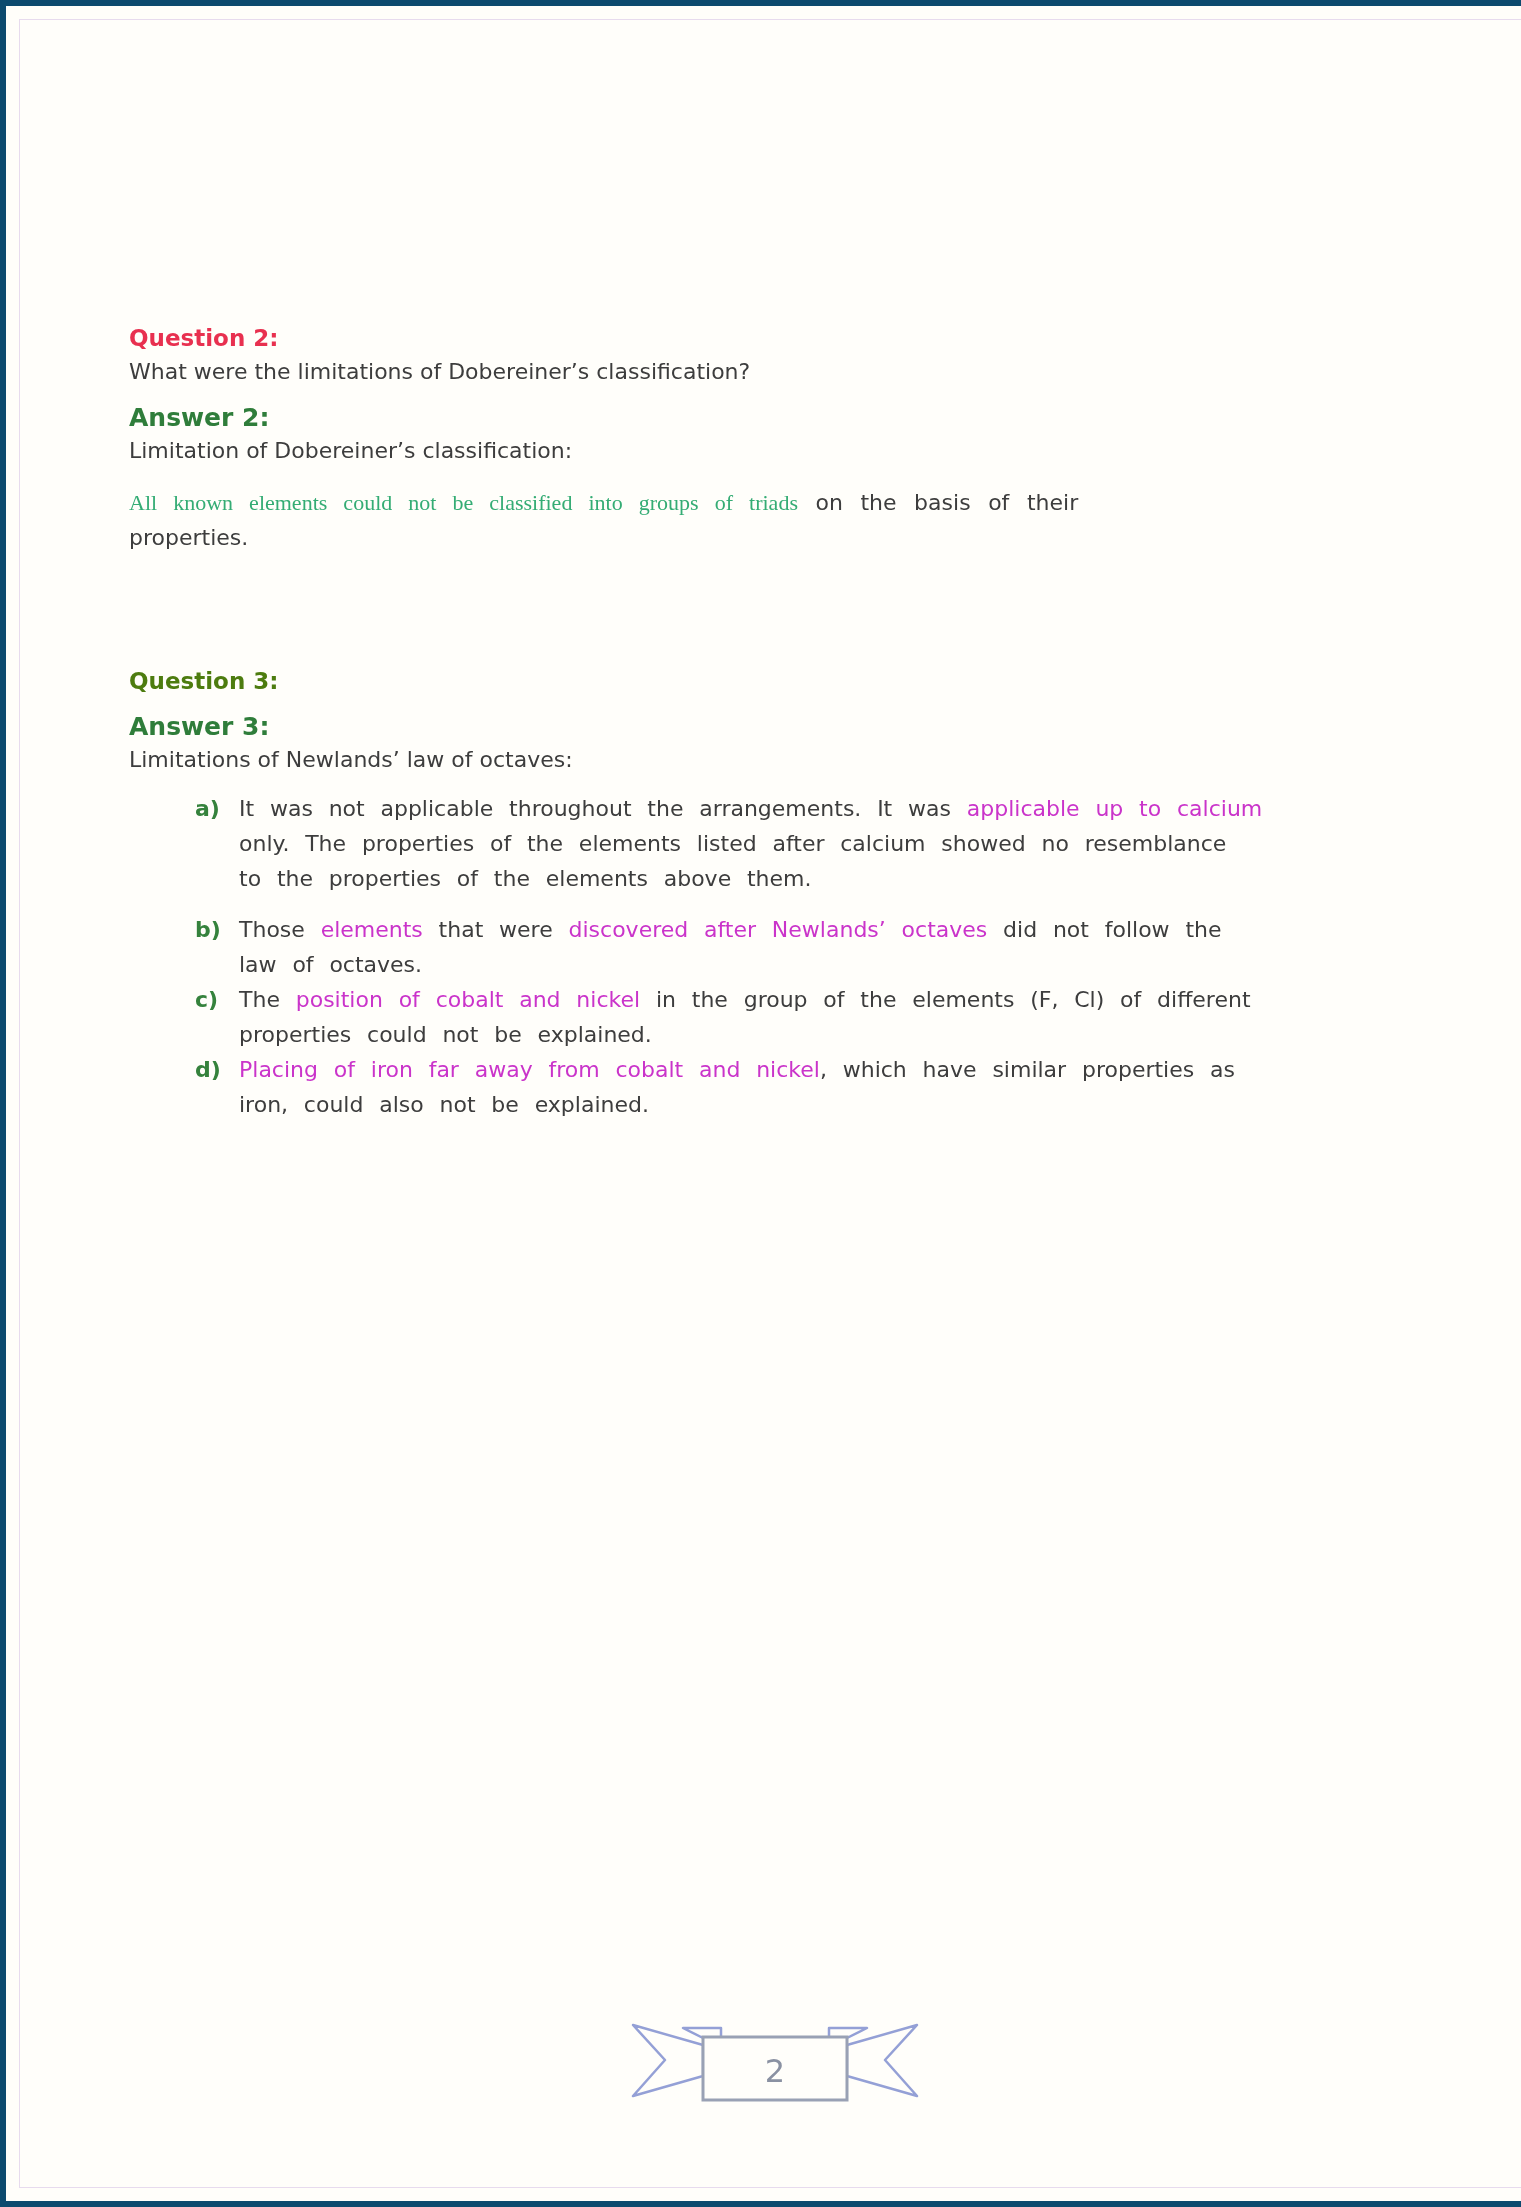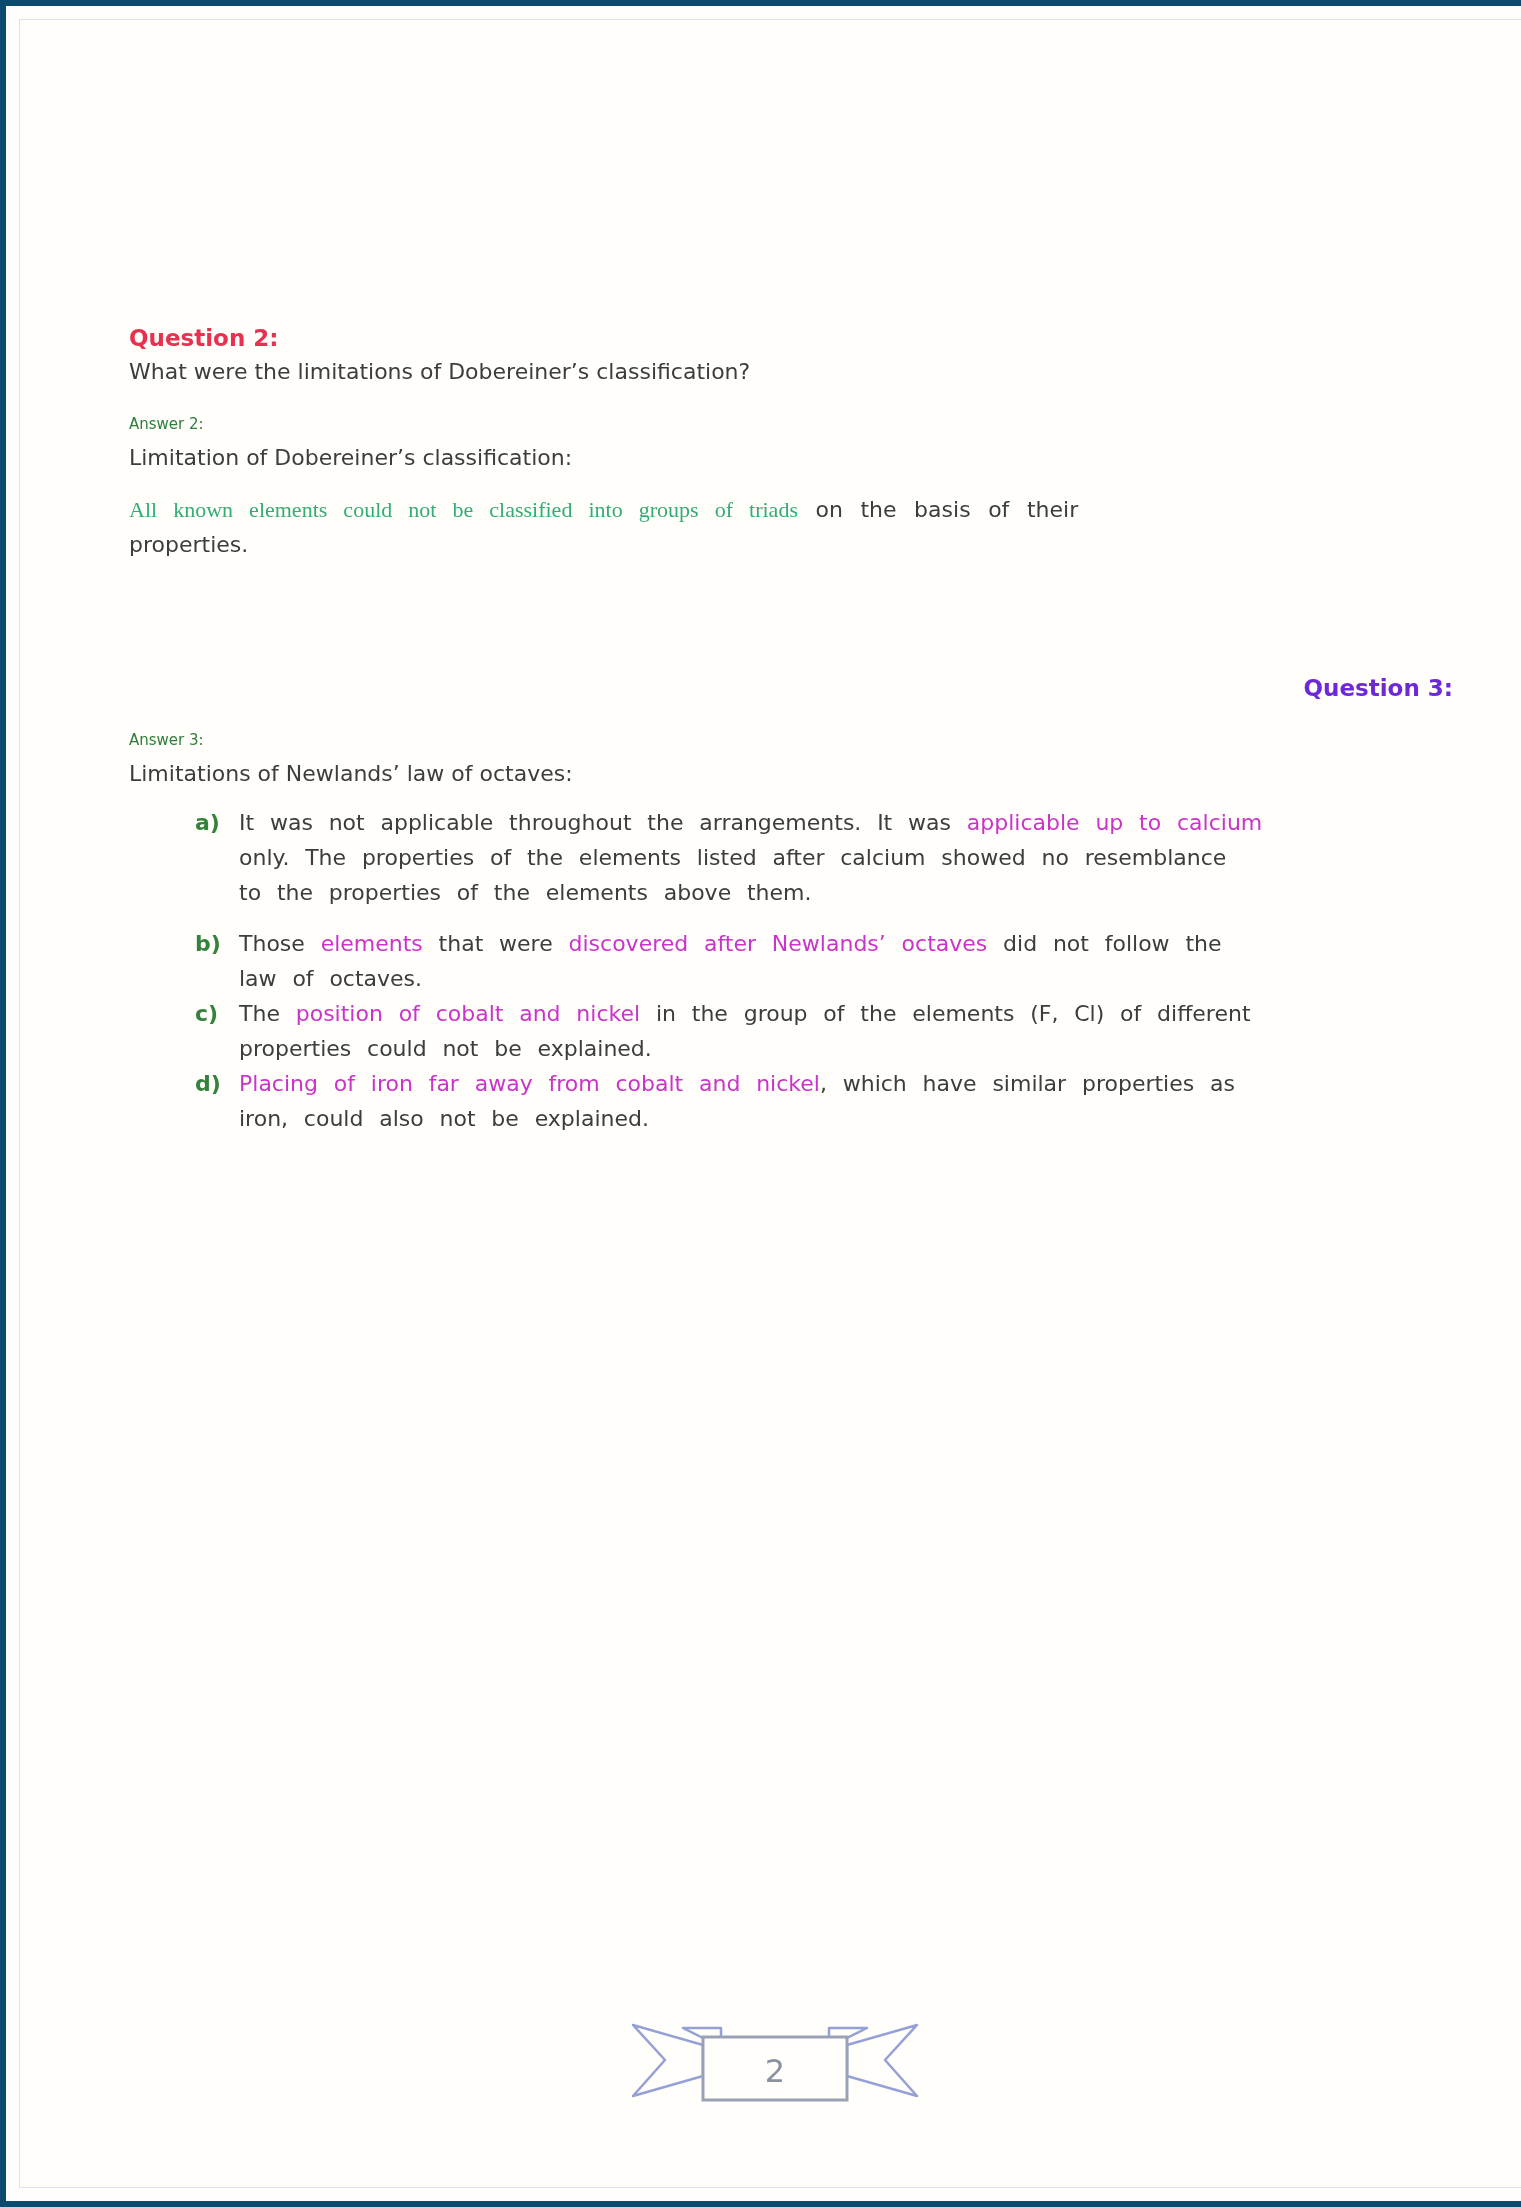--- a/index.html
+++ b/index.html
@@ -28,24 +28,24 @@
     font-size:22px;
     line-height:35px;
   }
   .q-label {
     font-weight:bold;
     font-size:23px;
     line-height:33px;
   }
   .q-text { line-height:34px; }
   .a-label {
-    font-weight:normal;
-    font-size:15px;
+    font-weight:bold;
+    font-size:25px;
     line-height:33px;
-    margin-top:19px;
+    margin-top:12px;
   }
   .a-intro { line-height:34px; }
   .answer-para {
     margin-top:17px;
     text-align:justify;
     word-spacing:0.48em;
   }
   .qa-section + .qa-section { margin-top:110px; }
   .qa-list { margin-top:14px; }
   .qa-list .item {
@@ -83,21 +83,21 @@
     <div class="q-text">What were the limitations of Dobereiner’s classification?</div>
     <div class="a-label" style="color: rgb(47, 125, 58);">Answer 2:</div>
     <div class="a-intro">Limitation of Dobereiner’s classification:</div>
     <div>
           <div class="answer-para"><span style="color: rgb(52, 172, 116); font-family: Liberation Serif, serif;">All known elements could not be classified into groups of triads</span><span style="color: rgb(61, 61, 61);"> on the basis of their</span><br><span style="color: rgb(61, 61, 61); margin-top: 7px;">properties.</span></div>
         </div>
 
   </div>
 
   <div class="qa-section">
-    <div class="q-label" style="color: #6d28d9; text-align: right;">Question 3:</div>
+    <div class="q-label" style="color: #4d7c0f;">Question 3:</div>
     <div class="a-label" style="color: rgb(47, 125, 58);">Answer 3:</div>
     <div class="a-intro">Limitations of Newlands’ law of octaves:</div>
     <div></div>
     <div class="qa-list">
           <div class="item">
             <span class="item-marker" style="color: rgb(53, 130, 60);">a)</span>
             <div class="item-text"><span style="color: rgb(61, 61, 61);">It was not applicable throughout the arrangements. It was </span><span style="color: rgb(202, 52, 202);">applicable up to calcium</span><br><span style="color: rgb(61, 61, 61);">only. The properties of the elements listed after calcium showed no resemblance</span><br><span style="color: rgb(61, 61, 61);">to the properties of the elements above them.</span></div>
           </div>
           <div class="item">
             <span class="item-marker" style="color: rgb(53, 130, 60);">b)</span>

